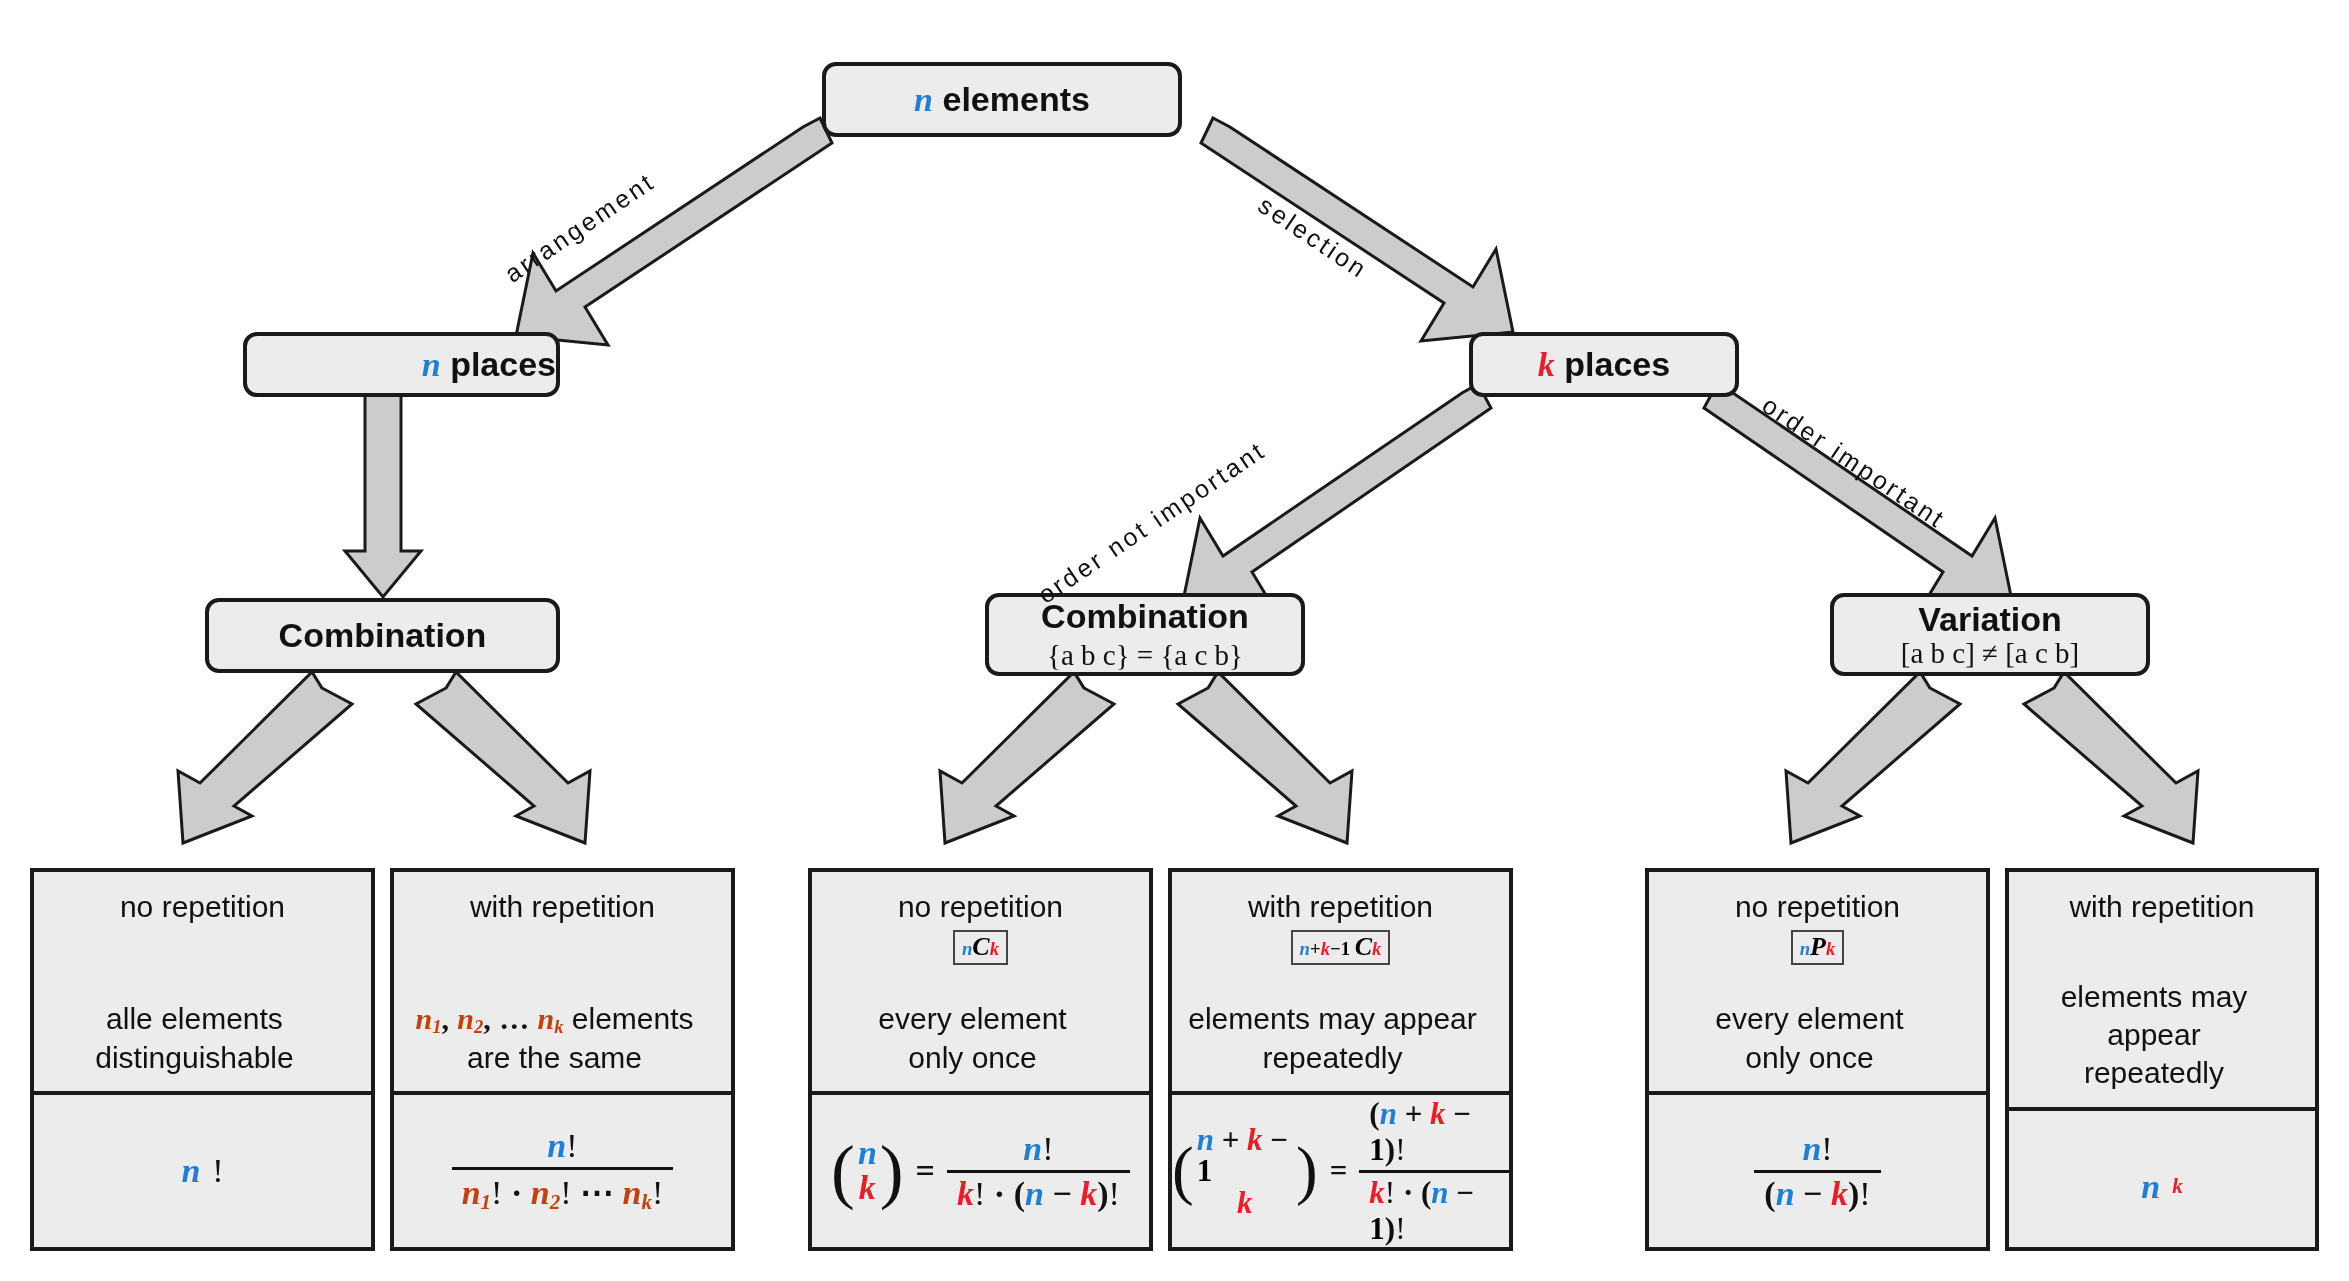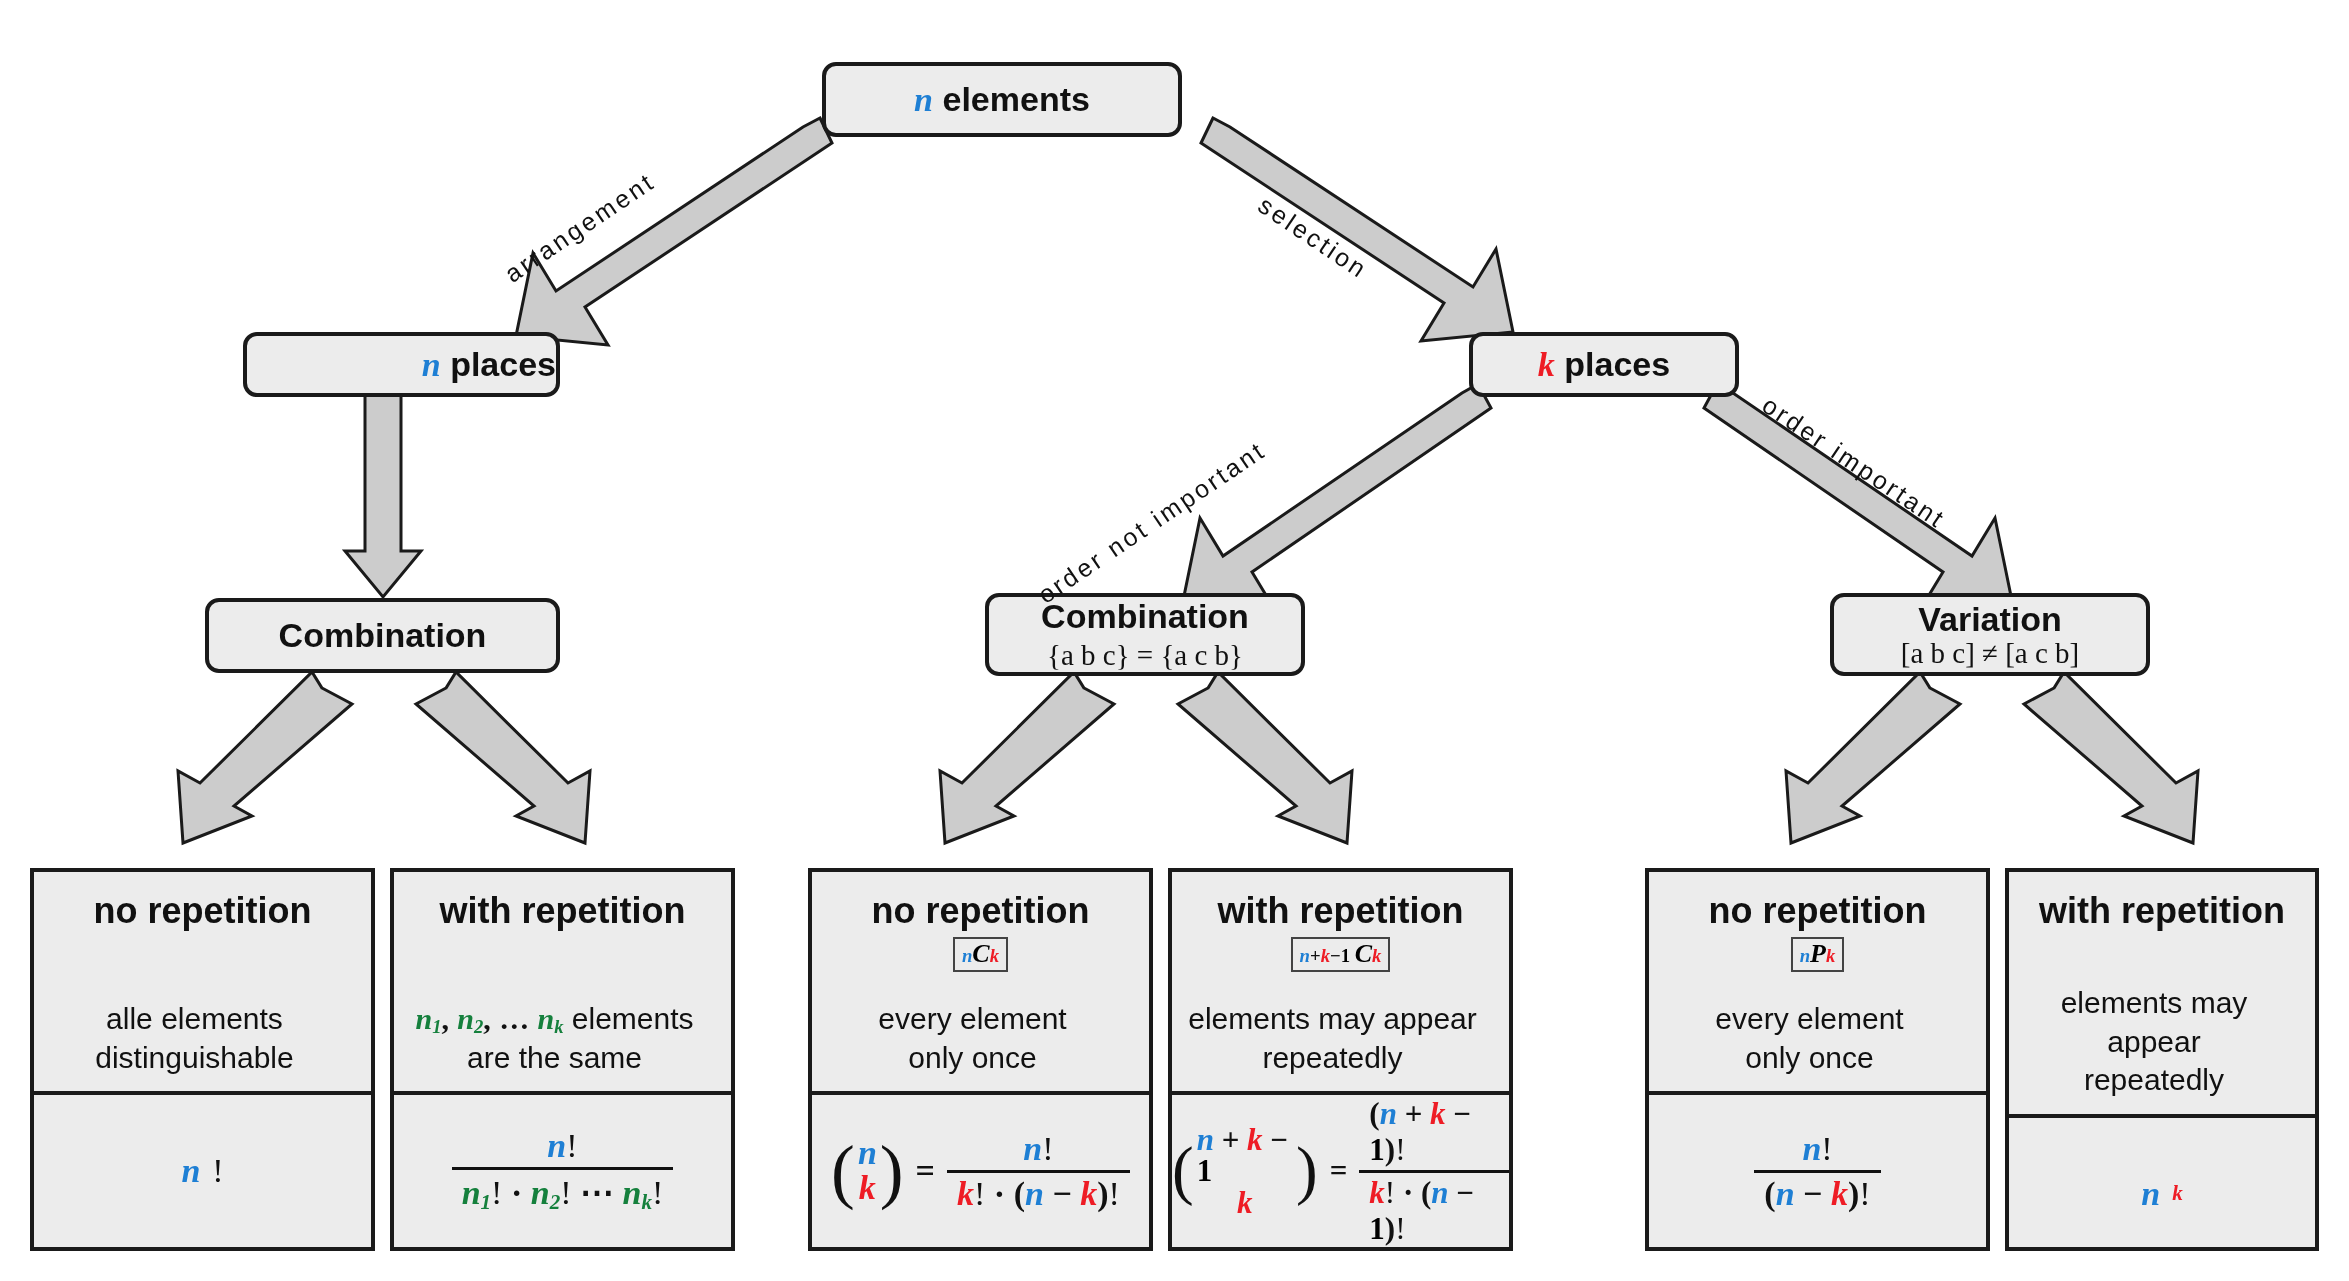--- a/index.html
+++ b/index.html
@@ -19,40 +19,40 @@
   
   .card{
     position:absolute;box-sizing:border-box;
     border:4px solid #1a1a1a;background:#ececec;z-index:5;
     display:flex;flex-direction:column;
   }
   .card .top{
     flex:1 1 auto;display:flex;flex-direction:column;align-items:center;
     box-sizing:border-box;padding:18px 8px 10px 8px;
   }
-  .card .rep{font-weight:bold;font-size:36px;color:#111;line-height:1.15;white-space:nowrap;}
+  .card .rep{font-weight:normal;font-size:30px;color:#111;line-height:1.15;white-space:nowrap;}
   .card .symwrap{margin-top:3px;min-height:40px;display:flex;align-items:center;justify-content:center;}
   .card .sym{
     border:2px solid #444;background:#ececec;padding:1px 7px 2px 7px;
     font-family:"Liberation Serif",serif;font-size:26px;line-height:1.05;white-space:nowrap;
   }
   .card .desc{
     flex:1 1 auto;display:flex;align-items:flex-end;justify-content:center;text-align:center;
     font-size:30px;color:#111;line-height:1.28;padding:0 24px 14px 8px;box-sizing:border-box;
   }
   .card .formula{
     border-top:4px solid #1a1a1a;height:152px;flex:0 0 152px;
     display:flex;align-items:center;justify-content:center;
     font-family:"Liberation Serif",serif;
   }
 
   
   .blue{color:#1e7fd4;}
   .red{color:#ee1c25;}
-  .green{color:#15803d;}
+  .green{color:#c2410c;}
   .mi{font-family:"Liberation Serif",serif;font-style:italic;font-weight:bold;}
   .mn{font-family:"Liberation Serif",serif;font-weight:bold;font-style:normal;}
   .op{font-family:"Liberation Serif",serif;font-weight:bold;color:#111;font-style:normal;}
   .bang{font-family:"Liberation Serif",serif;color:#111;font-style:normal;font-weight:normal;}
   sub{font-size:.62em;vertical-align:-.22em;}
   sup{font-size:.62em;vertical-align:.48em;}
 
   .frac{display:inline-flex;flex-direction:column;align-items:center;vertical-align:middle;}
   .frac .num{padding:0 10px 2px 10px;}
   .frac .den{padding:2px 10px 0 10px;border-top:3px solid #111;}

